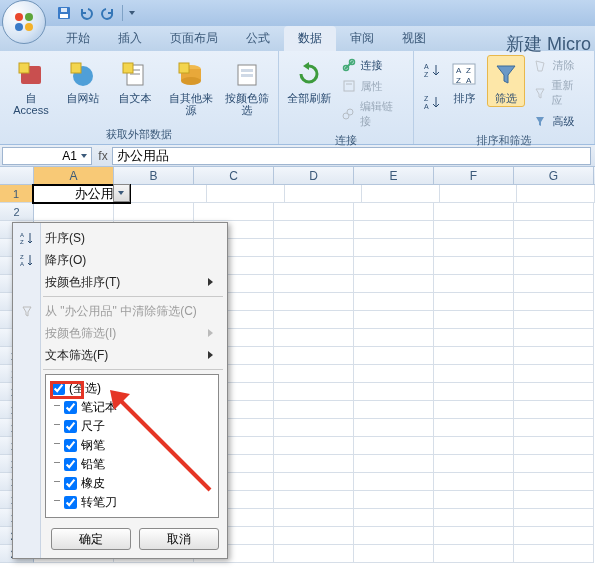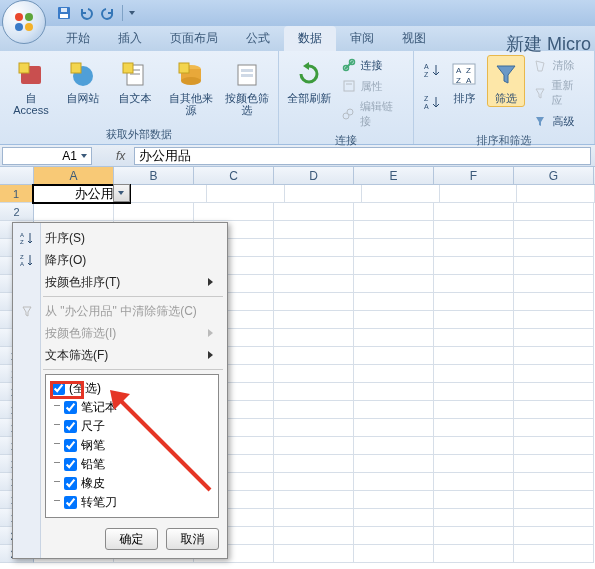--- a/index.html
+++ b/index.html
@@ -26,21 +26,21 @@
   .bigbtn .lbl { font-size: 11px; color: #2a4b70; text-align:center; line-height:1.1; }
   .smallbtns { display:flex; flex-direction:column; gap:1px; }
   .smallbtn { display:flex; align-items:center; gap:4px; padding:1px 4px; font-size:11px; color:#2a4b70; border:1px solid transparent; border-radius:2px;}
   .smallbtn .ico{ width:16px; height:16px; display:flex; align-items:center; justify-content:center;}
   .smallbtn.disabled{ color:#9aa9b9;}
   .smallbtn.disabled .ico svg{ opacity:.45;}
 
   .namebox-row { height:22px; background:linear-gradient(#e8eef6,#d8e3f0); border-bottom:1px solid #b0c4dc; display:flex; align-items:center;}
   .namebox { width:90px; height:18px; margin:0 2px; background:#fff; border:1px solid #9fb5d0; display:flex; align-items:center; justify-content:flex-end; padding:0 4px; font-size:12px;}
   .namebox .dd{ margin-left:4px;}
-  .fx { width:18px; font-style:italic; color:#555;margin-left:22px;}
+  .fx { width:18px; text-align:center; color:#555;}
   .formula { flex:1; height:18px; background:#fff; border:1px solid #9fb5d0; margin-right:4px; padding:0 4px; display:flex; align-items:center; font-size:13px;}
 
   .sheet { position:relative; }
   .colheads { display:flex; height:18px; background:linear-gradient(#f2f6fb,#e1e9f3); border-bottom:1px solid #b4c6dc;}
   .corner{ width:34px; border-right:1px solid #b4c6dc; background:linear-gradient(#f2f6fb,#e1e9f3);}
   .colhead{ width:80px; border-right:1px solid #b4c6dc; text-align:center; font-size:12px; color:#3c5a7a; line-height:18px;}
   .colhead.sel{ background:#f8c976;}
   .rows { }
   .row { display:flex; height:18px; }
   .rowhead{ width:34px; border-right:1px solid #b4c6dc; border-bottom:1px solid #d0dae6; background:linear-gradient(#f2f6fb,#e1e9f3); text-align:center; font-size:11px; color:#3c5a7a; line-height:18px;}
@@ -58,21 +58,21 @@
   .fm-item .arrow{ margin-left:auto; }
   .fm-sep{ height:1px; background:#c9c9c9; margin:3px 4px 3px 30px;}
   .fm-checks{ margin:4px 8px 4px 32px; background:#fff; border:1px solid #8a8a8a; height:144px; padding:4px; overflow:auto;}
   .chk-row{ display:flex; align-items:center; gap:4px; font-size:12px; padding:1px 0 1px 14px; position:relative;}
   .chk-row input{ width:13px; height:13px;}
   .chk-row::before{ content:""; position:absolute; left:4px; top:7px; width:6px; height:1px; background:#888;}
   .chk-row.first::before{content:none;}
   .chk-row.first{ padding-left:2px;}
   .highlight-box{ position:absolute; border:3px solid #e53525; }
   .fm-btns{ display:flex; justify-content:flex-end; gap:8px; padding:6px 8px 4px;}
-  .fm-btn{ width:53px; height:22px; background:linear-gradient(#fefefe,#e2e2e2); border:1px solid #8a8a8a; font-size:12px; border-radius:3px;}
+  .fm-btn{ width:80px; height:22px; background:linear-gradient(#fefefe,#e2e2e2); border:1px solid #8a8a8a; font-size:12px; border-radius:3px;}
 
   .arrow-ann { position:absolute; pointer-events:none; }
 
   .tri{ width:0;height:0;border-left:4px solid transparent;border-right:4px solid transparent;border-top:5px solid #3c5a7a; display:inline-block;}
   .tri.small{border-left-width:3px;border-right-width:3px;border-top-width:4px;}
   .tri.r{ border-top:4px solid transparent;border-bottom:4px solid transparent;border-left:5px solid #333; border-right:none;}
 </style>
 </head>
 <body>
 

